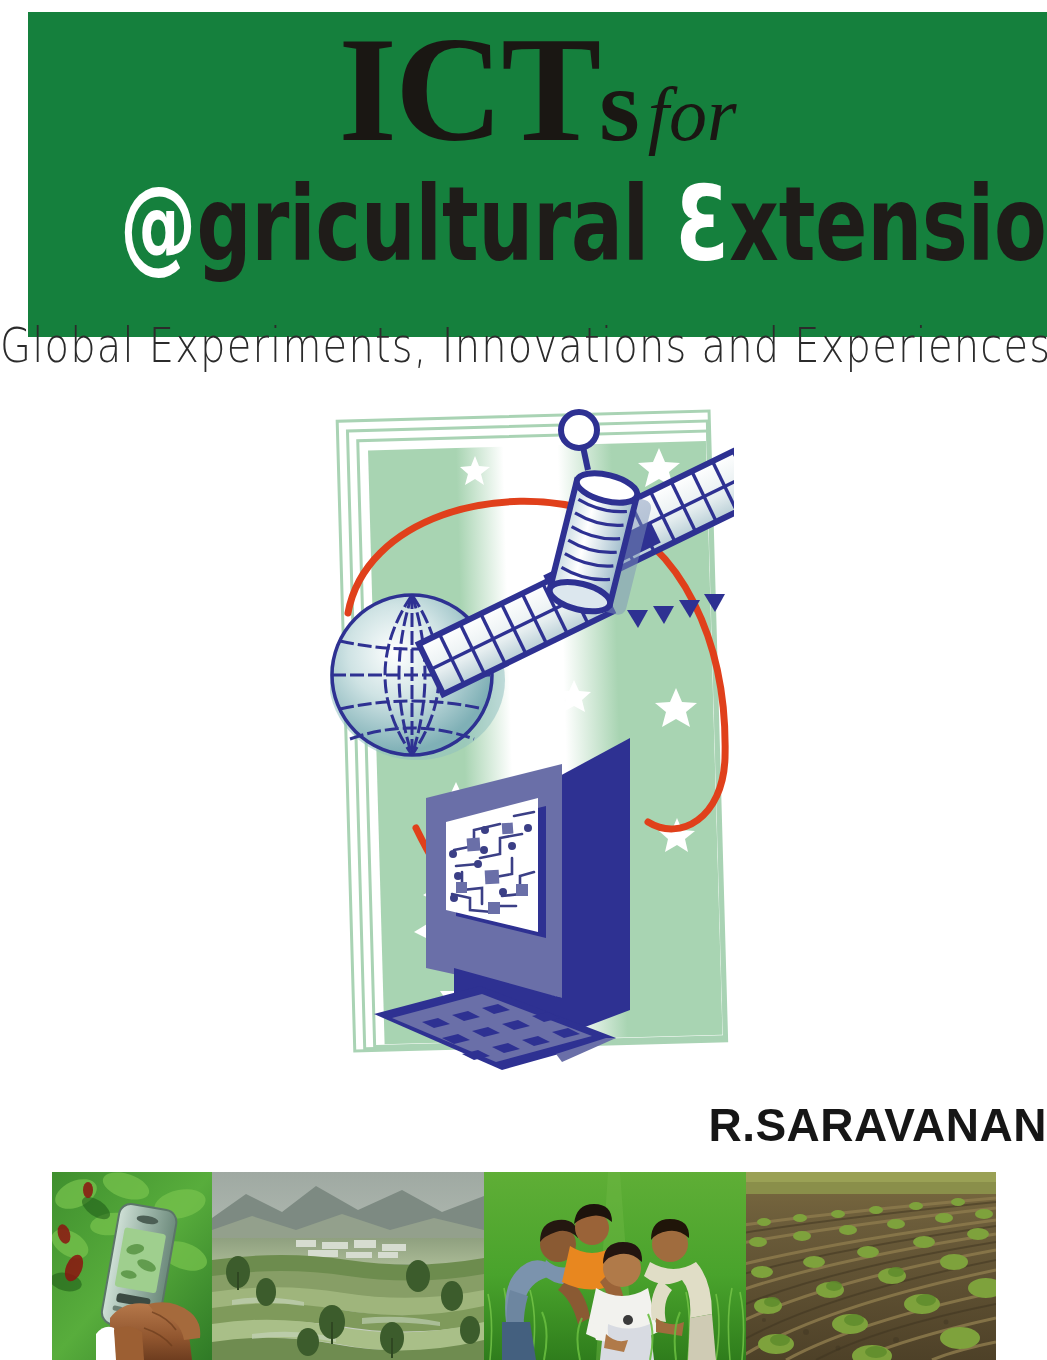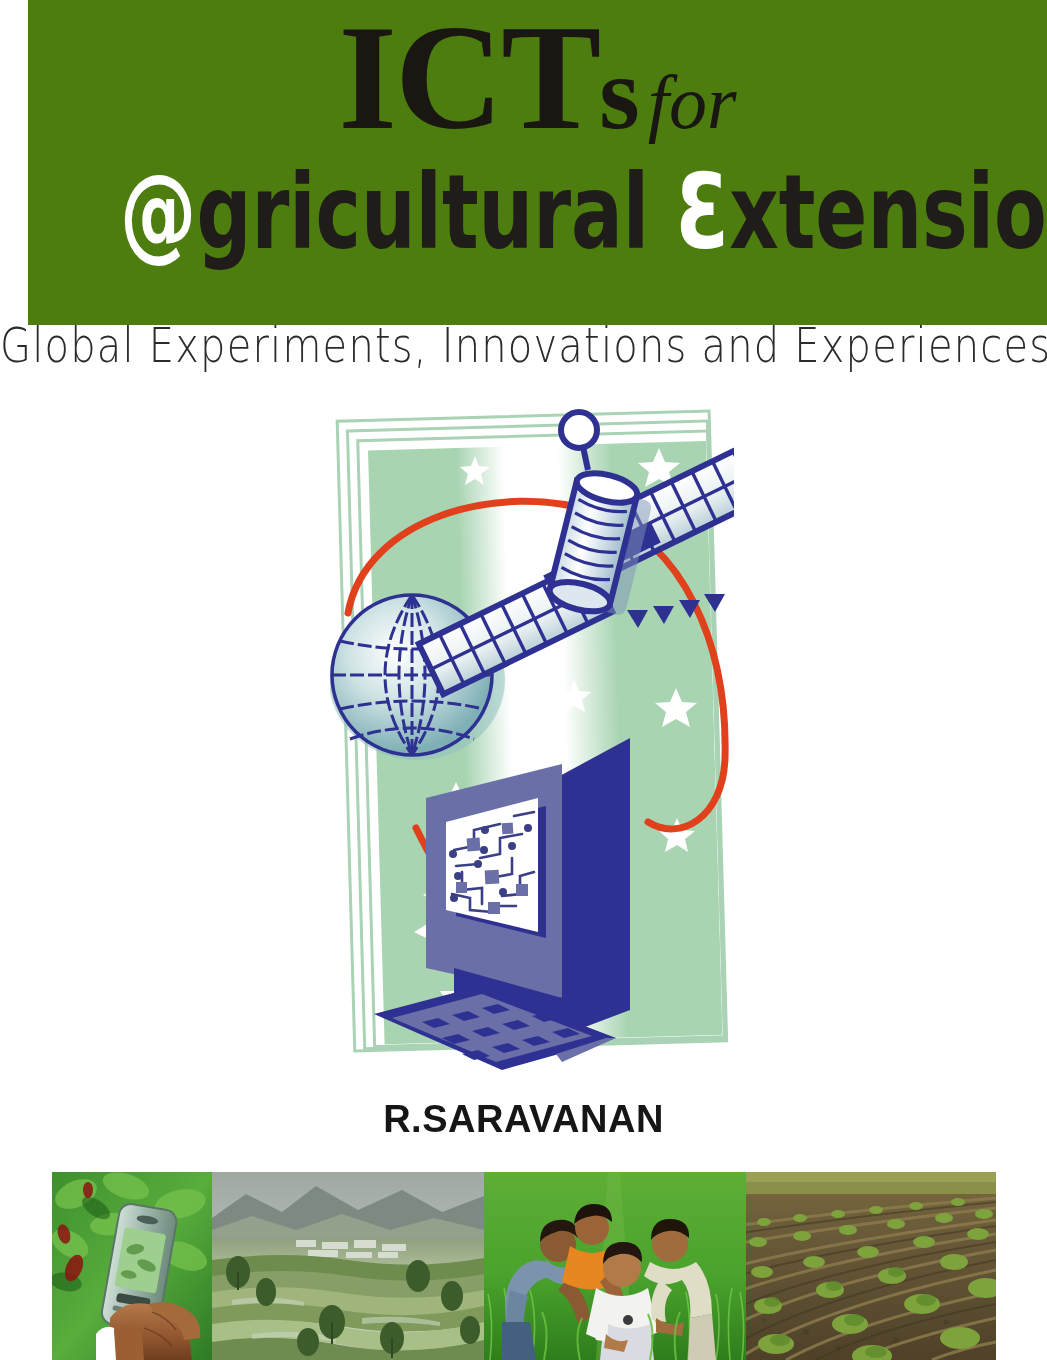--- a/index.html
+++ b/index.html
@@ -12,24 +12,24 @@
     height: 1360px;
     position: relative;
     overflow: hidden;
     font-family: "Liberation Sans", sans-serif;
   }
 
   
   #title-band {
     position: absolute;
     left: 28px;
-    top: 0;
+    top: 12px;
     width: 1019px;
     height: 325px;
-    background: #4d7c0f;
+    background: #15803d;
   }
 
   #title-line1 {
     position: absolute;
     left: 0;
     top: 2px;
     width: 100%;
     text-align: center;
     white-space: nowrap;
     color: #1a1713;
@@ -97,24 +97,24 @@
     height: 672px;
   }
   #illustration svg { display: block; }
 
   
   #author {
     position: absolute;
     left: 0;
     top: 1098px;
     width: 100%;
-    text-align: center;
+    text-align: right;
     white-space: nowrap;
     font-family: "Liberation Sans", sans-serif;
-    font-size: 38px;
+    font-size: 46px;
     font-weight: 700;
     letter-spacing: 0.5px;
     color: #161616;
   }
 
   
   #photo-strip {
     position: absolute;
     left: 52px;
     top: 1172px;

